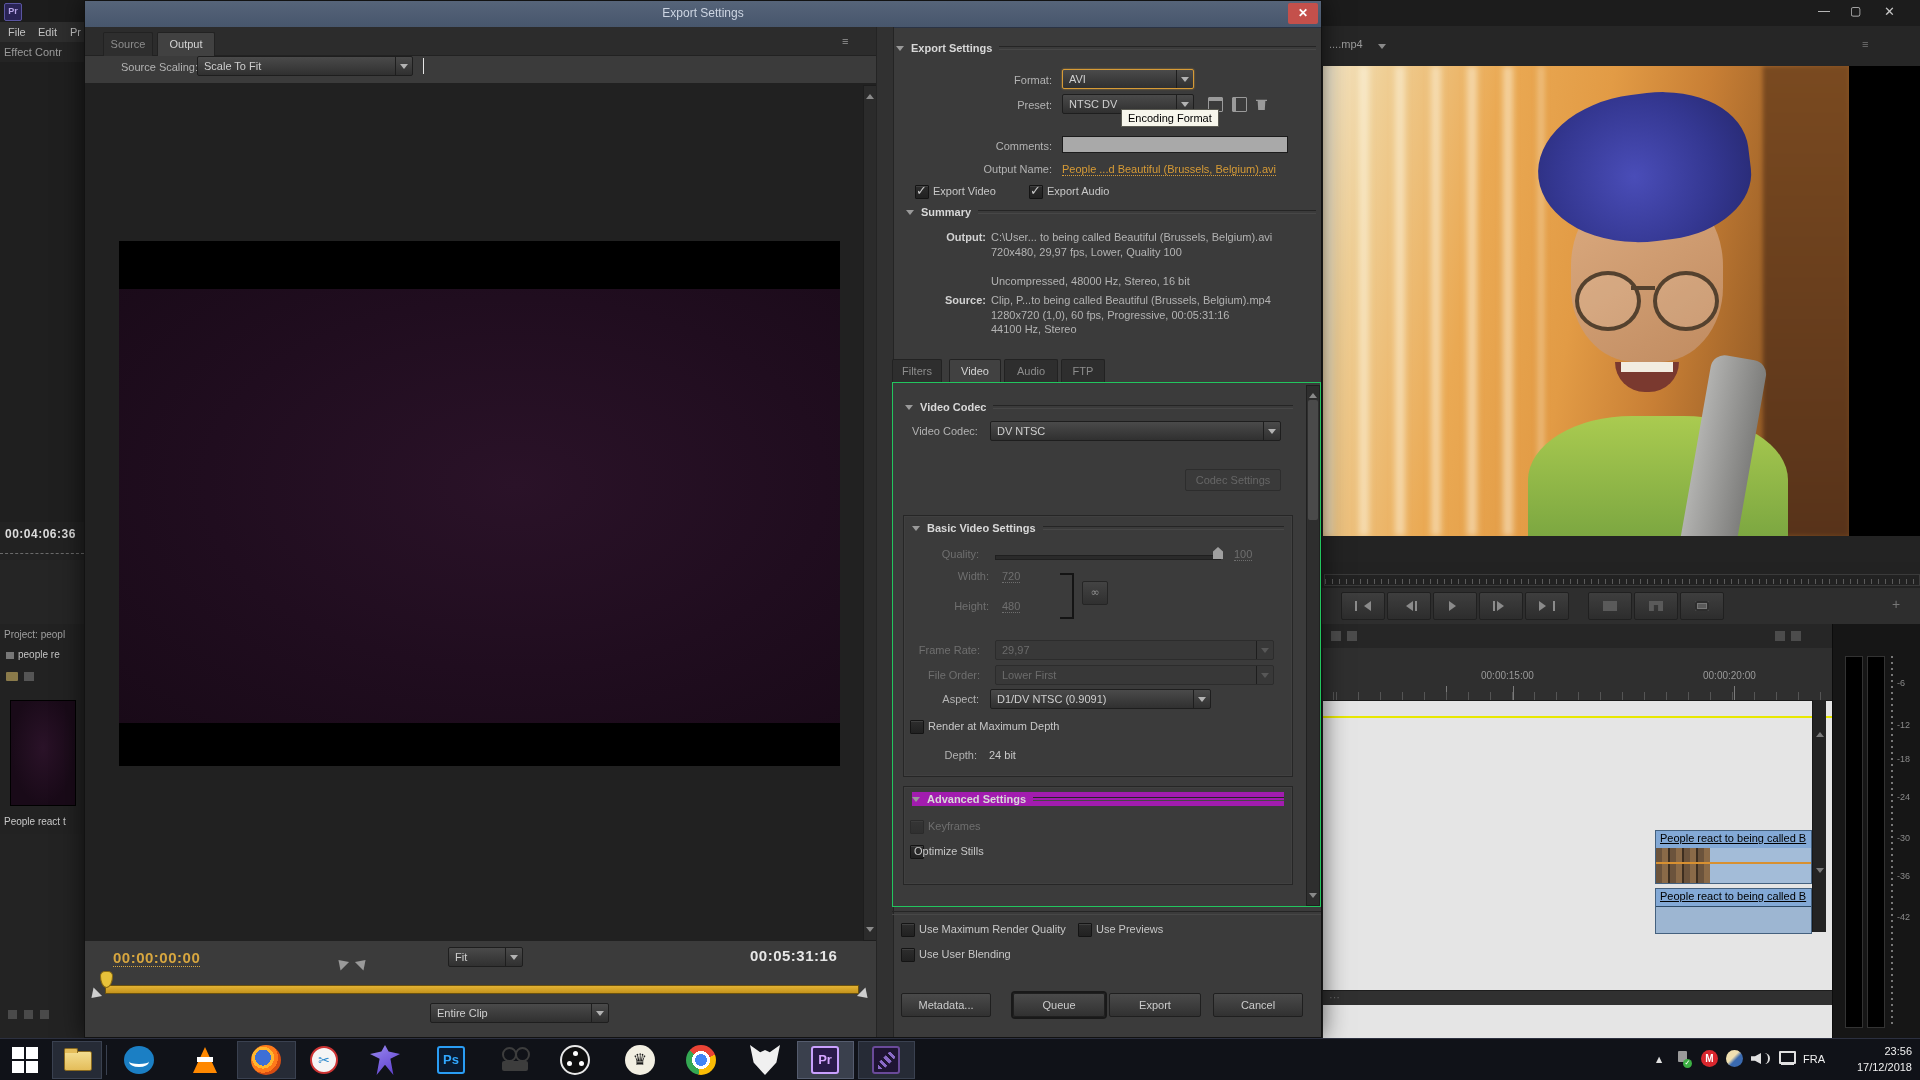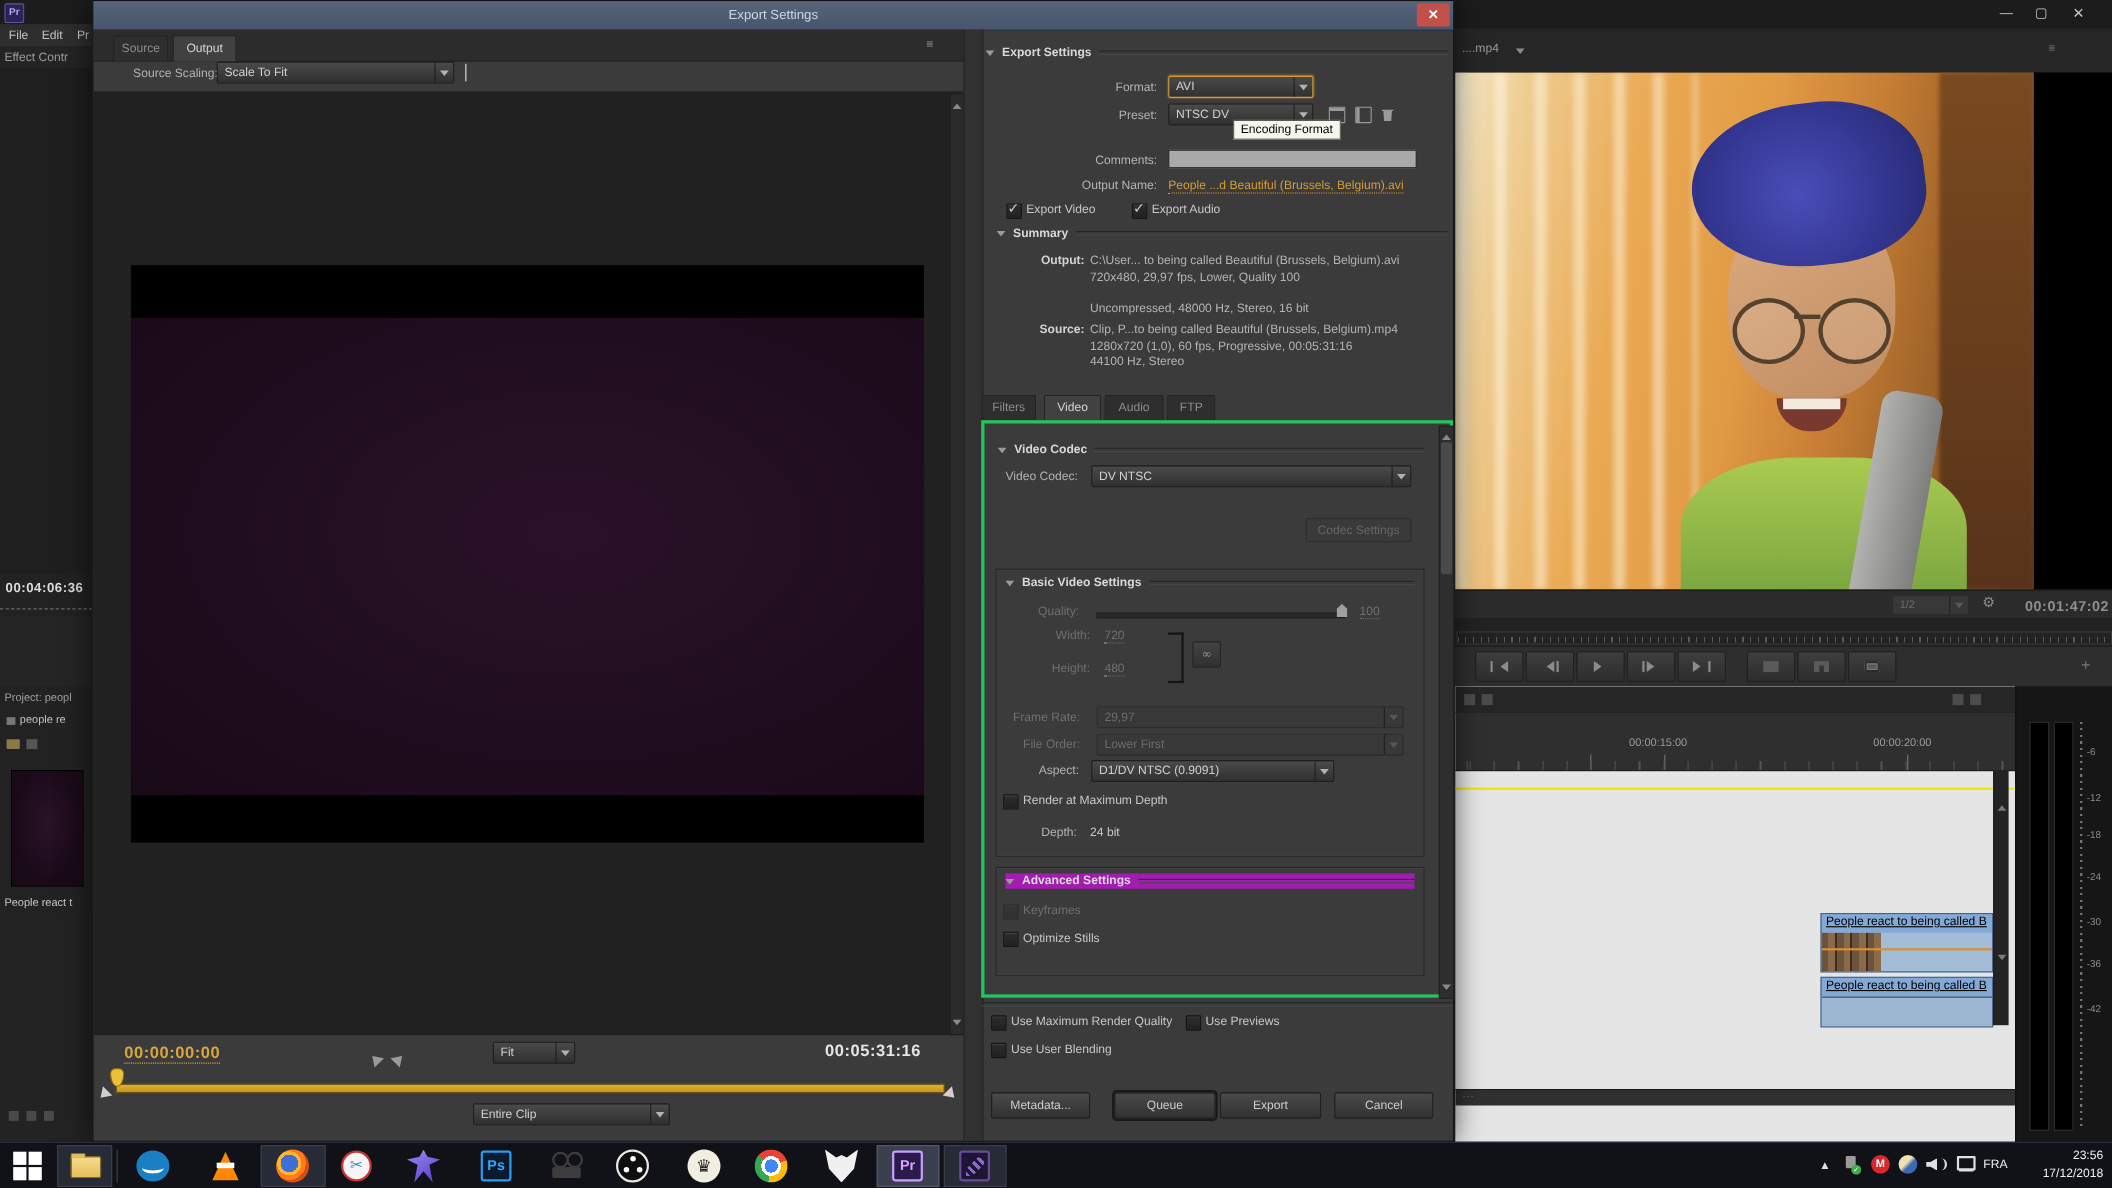--- a/index.html
+++ b/index.html
@@ -114,30 +114,20 @@
       <div class="abs" style="left:215px;top:28px;width:212px;height:148px;background:radial-gradient(circle at 45% 55%,#4a4db8 0%,#343791 55%,#24266b 100%);border-radius:52% 48% 44% 56%;transform:rotate(-7deg)"></div>
       <div class="abs" style="left:252px;top:205px;width:58px;height:52px;border:4px solid #54412e;border-radius:50%;background:rgba(255,244,224,.14)"></div>
       <div class="abs" style="left:330px;top:205px;width:58px;height:52px;border:4px solid #54412e;border-radius:50%;background:rgba(255,244,224,.14)"></div>
       <div class="abs" style="left:308px;top:220px;width:24px;height:4px;background:#54412e"></div>
       <div class="abs" style="left:292px;top:296px;width:64px;height:30px;background:#7a392f;border-radius:0 0 34px 34px;overflow:hidden">
         <div class="abs" style="left:6px;top:0;width:52px;height:10px;background:#f2ece0"></div>
       </div>
     </div>
     <div class="abs" style="left:527px;top:66px;width:71px;height:470px;background:#000"></div>
 
-    <div class="abs" style="left:0;top:536px;width:598px;height:26px;background:#2b2b2b;border-top:1px solid #191919">
-      <div class="dd dis" style="left:398px;top:4px;width:68px;height:16px">
-        <span class="v" style="font-size:10px">1/2</span>
-          <span class="ar">
-            <i></i>
-          </span>
-      </div>
-      <span class="abs" style="left:480px;top:4px;color:#8a8a8a;font-size:13px;font-family:'DejaVu Sans',sans-serif">⚙</span>
-      <span class="abs tc nw" style="left:519px;top:6px;font-size:13px;color:#8f8f8f">00:01:47:02</span>
-    </div>
 
     <div class="abs" style="left:0;top:562px;width:598px;height:26px;background:#222;border-bottom:1px solid #131313">
       <div class="abs" style="left:2px;top:12px;width:594px;height:10px;border:1px solid #3a3a3a;
            background-image:repeating-linear-gradient(90deg,#5a5a5a 0 1px,transparent 1px 7px);background-position:0 bottom;background-size:100% 5px;background-repeat:repeat-x;background-position-y:4px"></div>
     </div>
 
     <div class="abs" style="left:0;top:588px;width:598px;height:36px;background:#2e2e2e">
       <div class="tb" style="left:19px;top:4px">
           <span class="vbar"></span>
           <span class="trl"></span>
@@ -325,21 +315,21 @@
       <span class="abs nw" style="left:0;top:267px;width:94px;text-align:right;font-weight:bold;color:#d2d2d2">Source:</span>
       <span class="abs nw" style="left:99px;top:267px;color:#b3b3b3">Clip, P...to being called Beautiful (Brussels, Belgium).mp4</span>
       <span class="abs nw" style="left:99px;top:282px;color:#b3b3b3">1280x720 (1,0), 60 fps, Progressive, 00:05:31:16</span>
       <span class="abs nw" style="left:99px;top:296px;color:#b3b3b3">44100 Hz, Stereo</span>
 
       <div class="tab" style="left:0;top:332px;width:48px">Filters</div>
       <div class="tab act" style="left:57px;top:332px;width:50px">Video</div>
       <div class="tab" style="left:112px;top:332px;width:52px">Audio</div>
       <div class="tab" style="left:169px;top:332px;width:42px">FTP</div>
 
-      <div class="abs" style="left:0;top:355px;width:429px;height:525px;background:#3b3b3b;border:3px solid #22c55e;box-sizing:border-box">
+      <div class="abs" style="left:0;top:355px;width:429px;height:525px;background:#3b3b3b;border:1px solid #22c55e;box-sizing:border-box">
         <div class="hdr" style="left:12px;top:17px;width:388px">
           <i></i>
             <b>Video Codec</b>
             <span class="ln"></span>
         </div>
         <span class="lab" style="left:19px;top:42px">Video Codec:</span>
         <div class="dd" style="left:97px;top:38px;width:289px">
           <span class="v">DV NTSC</span>
             <span class="ar">
               <i></i>
@@ -391,21 +381,21 @@
 
         <div class="gbox" style="left:11px;top:404px;width:386px;height:95px"></div>
         <div class="hdr" style="left:19px;top:409px;width:372px;background:#a21caf">
           <i></i>
             <b>Advanced Settings</b>
             <span class="ln"></span>
         </div>
         <span class="cb dis" style="left:17px;top:437px"></span>
         <span class="lab dim" style="left:35px;top:437px">Keyframes</span>
         <span class="cb" style="left:17px;top:462px"></span>
-        <span class="lab" style="left:35px;top:462px;color:#c7c7c7">Optimize Stills</span>
+        <span class="lab" style="left:21px;top:462px;color:#c7c7c7">Optimize Stills</span>
 
         <div class="abs" style="left:413px;top:2px;width:12px;height:519px;background:#2e2e2e;border:1px solid #202020">
           <span class="abs" style="left:2px;top:3px;width:0;height:0;border:4px solid transparent;border-bottom:5px solid #8a8a8a"></span>
           <div class="abs" style="left:1px;top:14px;width:10px;height:120px;background:#4a4a4a;border-radius:2px"></div>
           <span class="abs" style="left:2px;bottom:3px;width:0;height:0;border:4px solid transparent;border-top:5px solid #8a8a8a"></span>
         </div>
       </div>
 
       <div class="abs" style="left:0;top:884px;width:429px;height:2px;border-top:1px solid #252525;border-bottom:1px solid #474747"></div>
       <span class="cb" style="left:9px;top:896px"></span>

